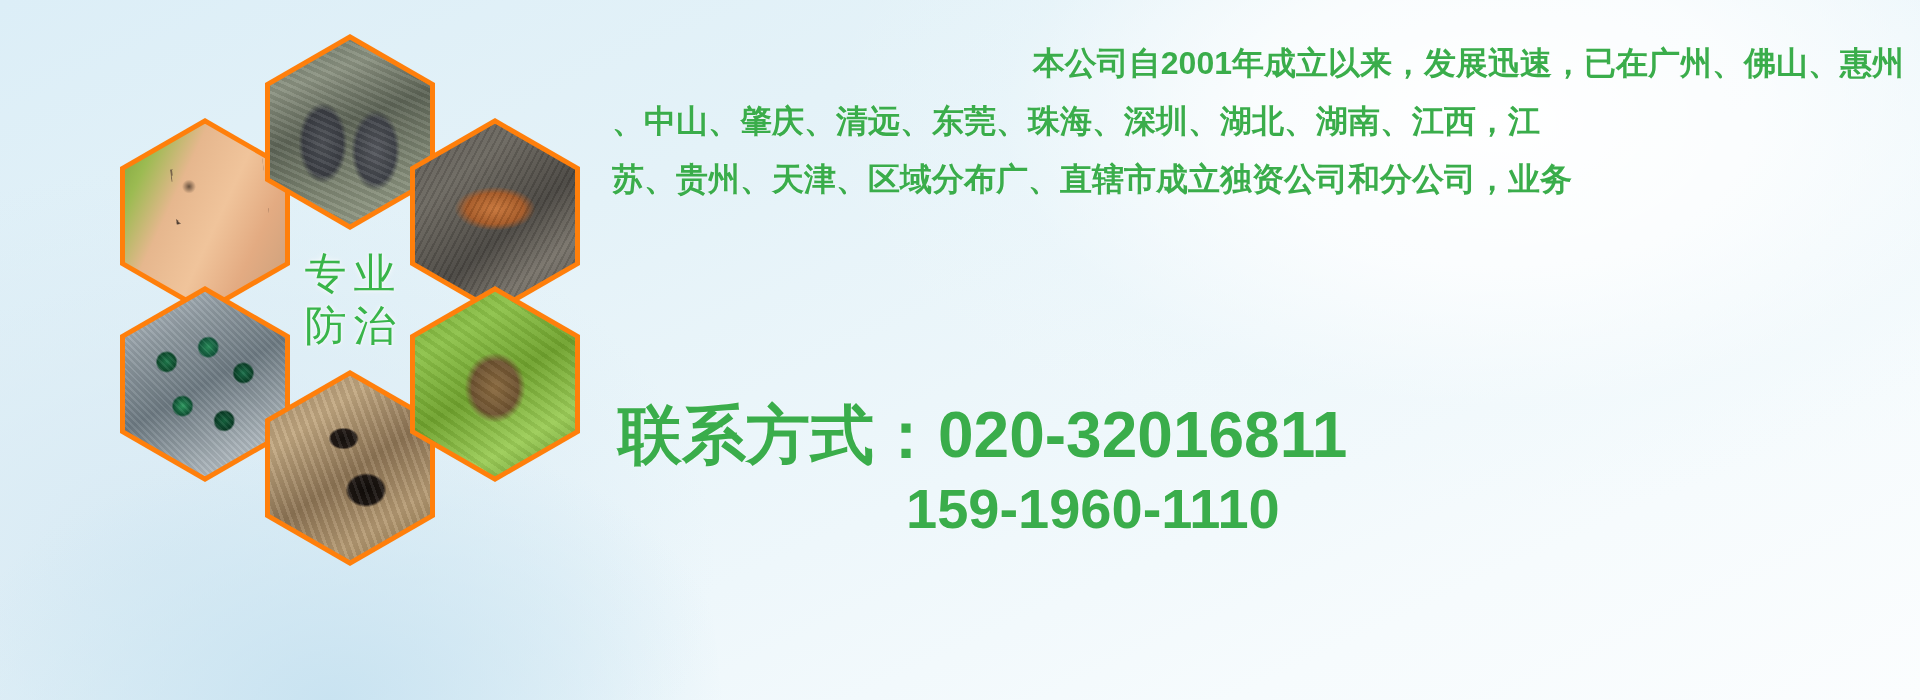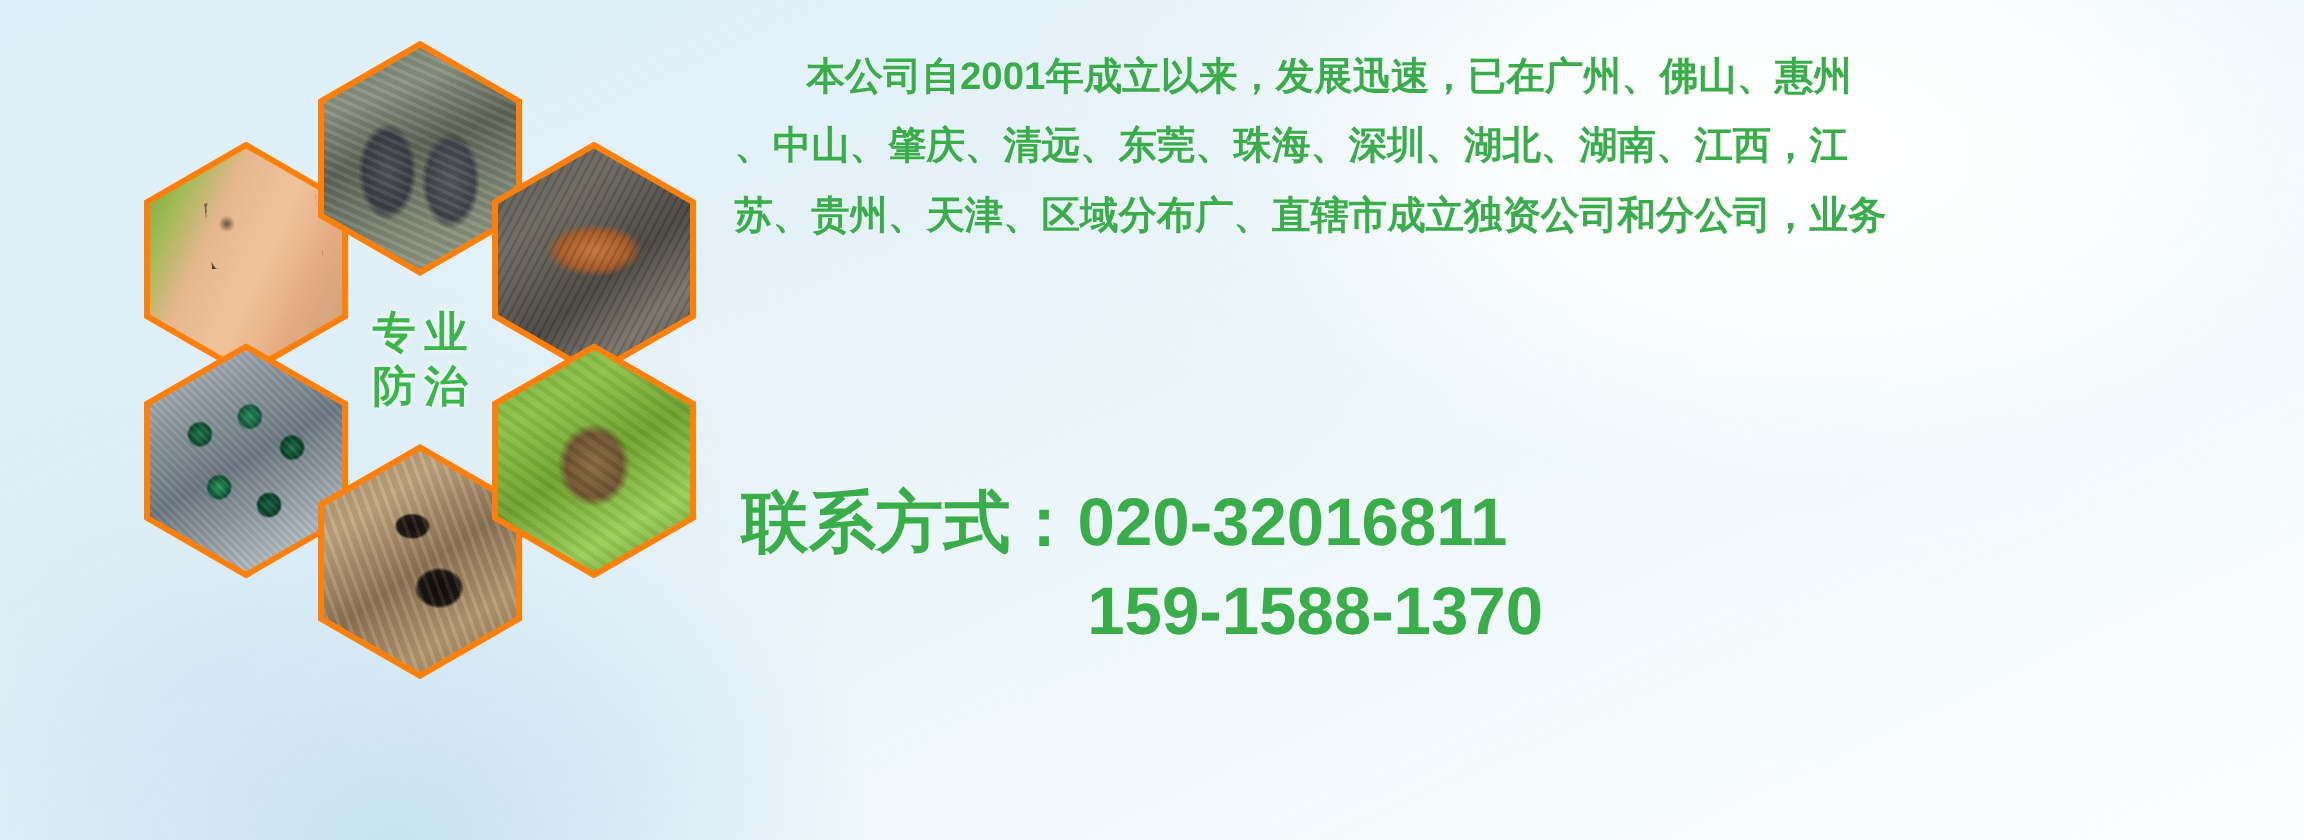--- a/index.html
+++ b/index.html
@@ -44,21 +44,21 @@
   .h-ant   {left:185px;top:362px;}
   .h-stink {left:330px;top:278px;}
 
   
   .comb-label{
     position:absolute;left:185px;top:194px;width:170px;height:196px;
     display:flex;flex-direction:column;align-items:center;justify-content:center;
     z-index:6;
   }
   .comb-label span{
-    display:block;color:#39b54a;font-weight:bold;font-size:36px;letter-spacing:7px;
+    display:block;color:#39b54a;font-weight:normal;font-size:42px;letter-spacing:7px;
     line-height:1.24;text-indent:7px;
     text-shadow:0 0 3px rgba(255,255,255,0.9),0 0 6px rgba(255,255,255,0.7);
   }
 
   
   .pic-mosq{
     background:
       radial-gradient(circle 10px at 40% 34%, rgba(60,45,35,0.75) 0%, rgba(60,45,35,0) 70%),
       linear-gradient(115deg,#7ba43c 0%,#9cbb52 16%,#e6b78e 34%,#f0c49b 56%,#e3ab82 76%,#caa07c 100%);
   }
@@ -128,25 +128,25 @@
   }
 
   
   .copy{
     position:absolute;left:612px;top:34px;width:1292px;
     color:#3aad4b;font-size:32px;font-weight:bold;line-height:58px;
     letter-spacing:0px;
     text-shadow:0 0 2px rgba(255,255,255,.75);
   }
   .copy p{margin:0;white-space:nowrap;}
-  .copy p.indent{text-indent:60px;}
+  .copy p.indent{text-indent:60px;text-align:right;}
 
   .contact{position:absolute;left:618px;top:398px;width:1300px;color:#3aad4b;}
   .contact .line1{
-    font-size:56px;font-weight:bold;line-height:74px;white-space:nowrap;
+    font-size:64px;font-weight:bold;line-height:74px;white-space:nowrap;
     text-shadow:0 0 2px rgba(255,255,255,.7);
   }
   .contact .line2{
     font-size:56px;font-weight:bold;line-height:74px;white-space:nowrap;
     padding-left:288px;
     text-shadow:0 0 2px rgba(255,255,255,.7);
   }
 </style>
 </head>
 <body>
@@ -198,16 +198,16 @@
   </div>
 
   <div class="copy">
     <p class="indent">本公司自2001年成立以来，发展迅速，已在广州、佛山、惠州</p>
     <p>、中山、肇庆、清远、东莞、珠海、深圳、湖北、湖南、江西，江</p>
     <p>苏、贵州、天津、区域分布广、直辖市成立独资公司和分公司，业务</p>
   </div>
 
   <div class="contact">
     <div class="line1">联系方式：020-32016811</div>
-    <div class="line2">159-1588-1370</div>
+    <div class="line2">159-1960-1110</div>
   </div>
 
 </div>
 
 </body></html>

